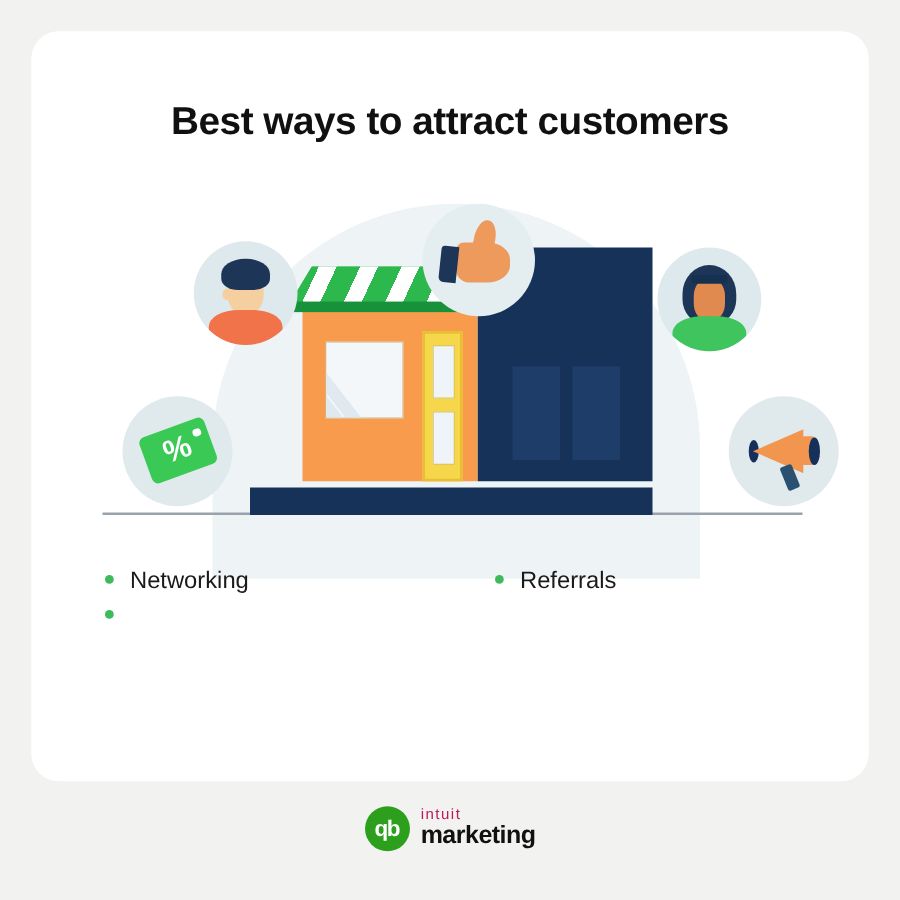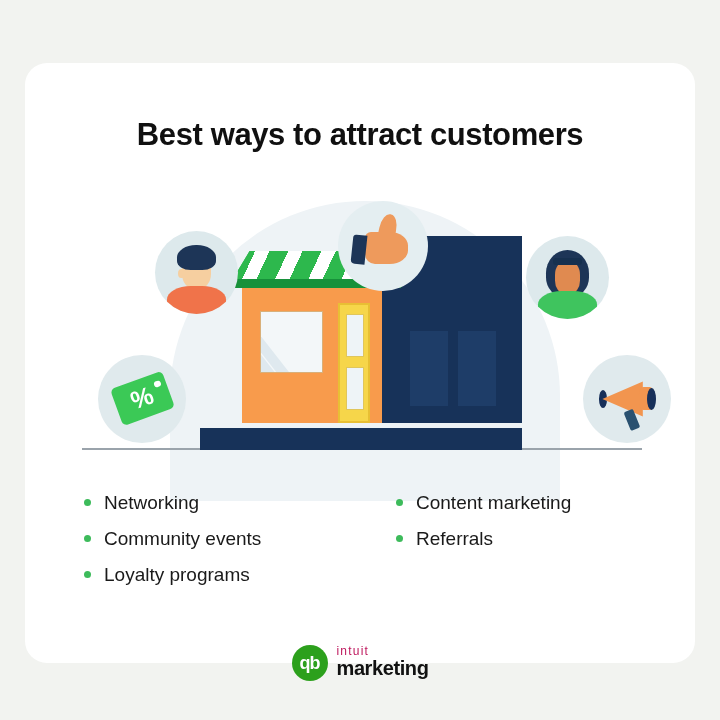--- a/index.html
+++ b/index.html
@@ -17,21 +17,20 @@
   }
 
   .card {
     position: absolute;
     left: 25px;
     top: 25px;
     width: 670px;
     height: 600px;
     background: #ffffff;
     border-radius: 22px;
-    margin-top: 38px;
   }
 
   
   .title {
     position: absolute;
     top: 54px;
     left: 0;
     width: 100%;
     text-align: center;
     font-size: 31px;
@@ -531,33 +530,24 @@
 
   <div class="lists">
 
     <div class="col">
       <div class="li">
         <span class="dot"></span>
         <span class="li-text">Networking</span>
       </div>
       <div class="li">
         <span class="dot"></span>
-        <span class="li-text">Community events</span>
       </div>
-      <div class="li">
-        <span class="dot"></span>
-        <span class="li-text">Loyalty programs</span>
-      </div>
     </div>
 
     <div class="col">
-      <div class="li">
-        <span class="dot"></span>
-        <span class="li-text">Content marketing</span>
-      </div>
       <div class="li">
         <span class="dot"></span>
         <span class="li-text">Referrals</span>
       </div>
     </div>
 
   </div>
 
 </div>
 

